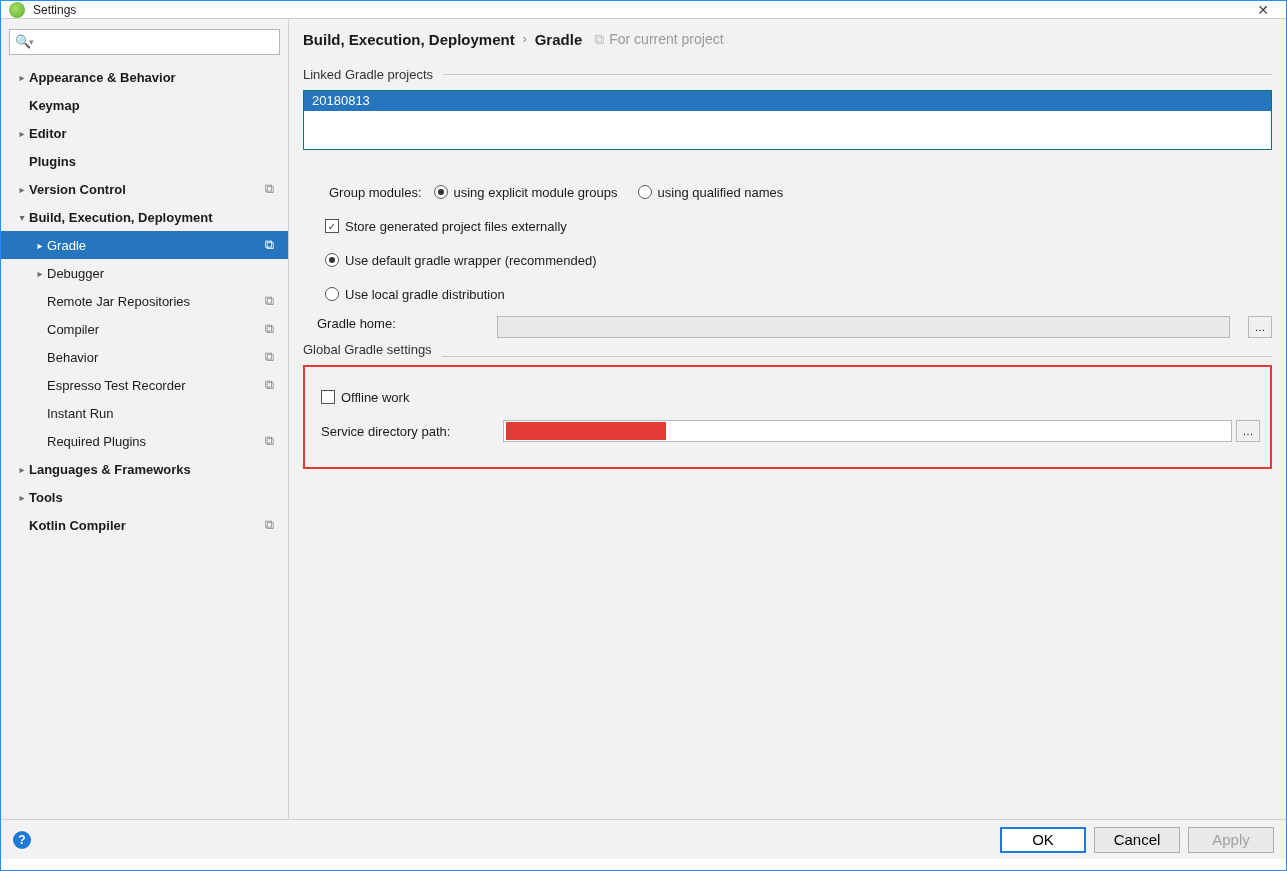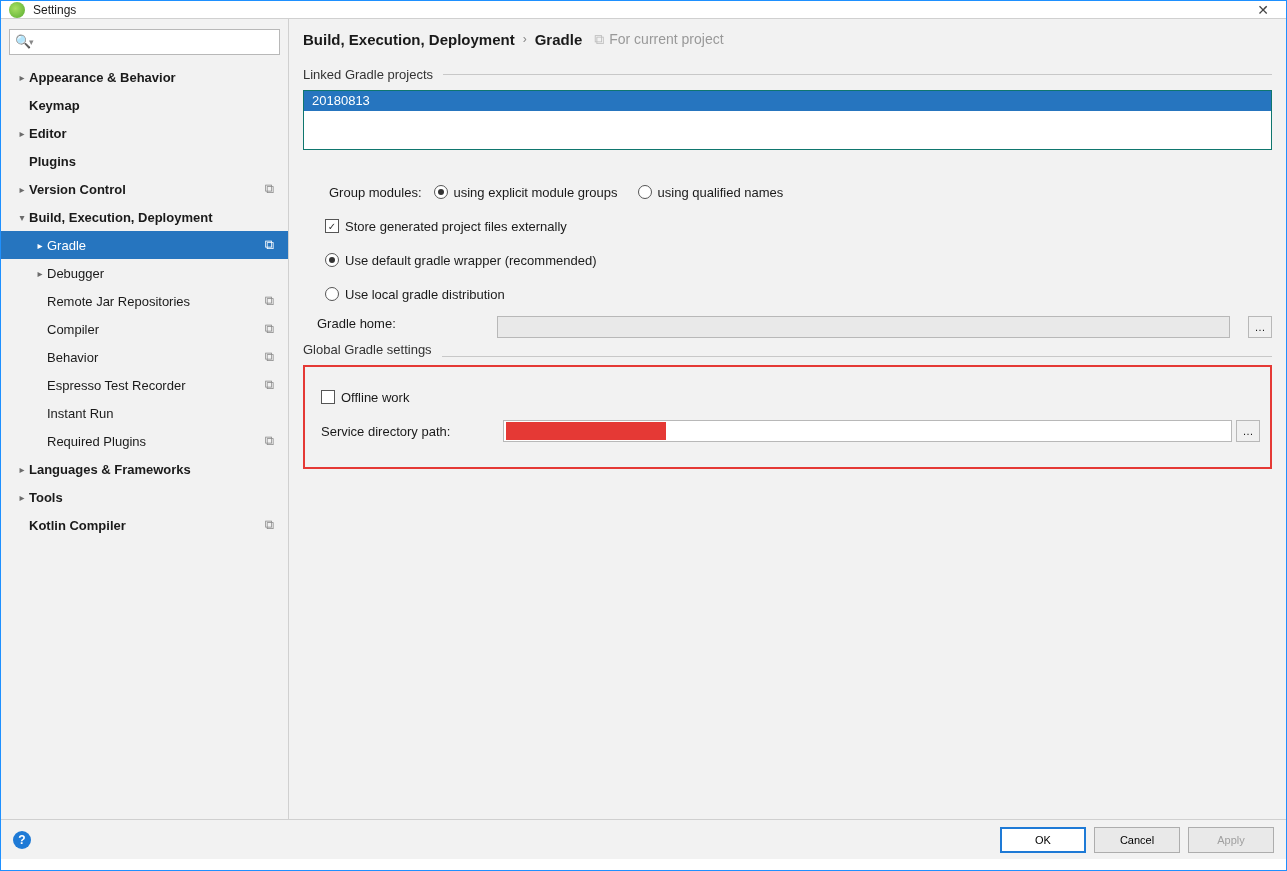--- a/index.html
+++ b/index.html
@@ -45,21 +45,21 @@
 .checkbox .box { width: 14px; height: 14px; border: 1px solid #555; margin-right: 6px; display: flex; align-items: center; justify-content: center; background: #fff; font-size: 10px; color: #333; }
 .checkbox.checked .box::after { content: "✓"; }
 .text-input { flex: 1; height: 22px; border: 1px solid #b8b8b8; background: #e9e9e9; }
 .text-input.white { background: #fff; }
 .browse-btn { width: 24px; height: 22px; border: 1px solid #b8b8b8; background: #f0f0f0; margin-left: 4px; font-size: 11px; cursor: pointer; display: flex; align-items: center; justify-content: center; }
 .highlight-box { border: 2px solid #e53935; padding: 8px 10px 14px 10px; margin-top: 6px; }
 .redacted { display: inline-block; width: 160px; height: 18px; background: #e53935; }
 .footer { height: 40px; border-top: 1px solid #d0d0d0; display: flex; align-items: center; padding: 0 12px; background: #f2f2f2; }
 .help-icon { width: 18px; height: 18px; border-radius: 50%; background: #1e7ad6; color: #fff; font-size: 12px; display: flex; align-items: center; justify-content: center; cursor: pointer; font-weight: bold; }
 .footer-spacer { flex: 1; }
-.btn { min-width: 86px; height: 26px; border: 1px solid #adadad; background: #e9e9e9; margin-left: 8px; font-size: 11px; cursor: pointer; }
+.btn { min-width: 86px; height: 26px; border: 1px solid #adadad; background: #e9e9e9; margin-left: 8px; font-size: 15px; cursor: pointer; }
 .btn.primary { border: 2px solid #1e7ad6; background: #fff; }
 .btn.disabled { color: #a0a0a0; cursor: default; }
 .gh-row { display: flex; margin: 6px 0 4px 0; gap: 14px; }
 .gh-row .gh-label { width: 180px; font-size: 13px; padding-left: 14px; }
 </style>
 </head>
 <body>
 
 <div class="titlebar">
   <div class="app-icon"></div>

